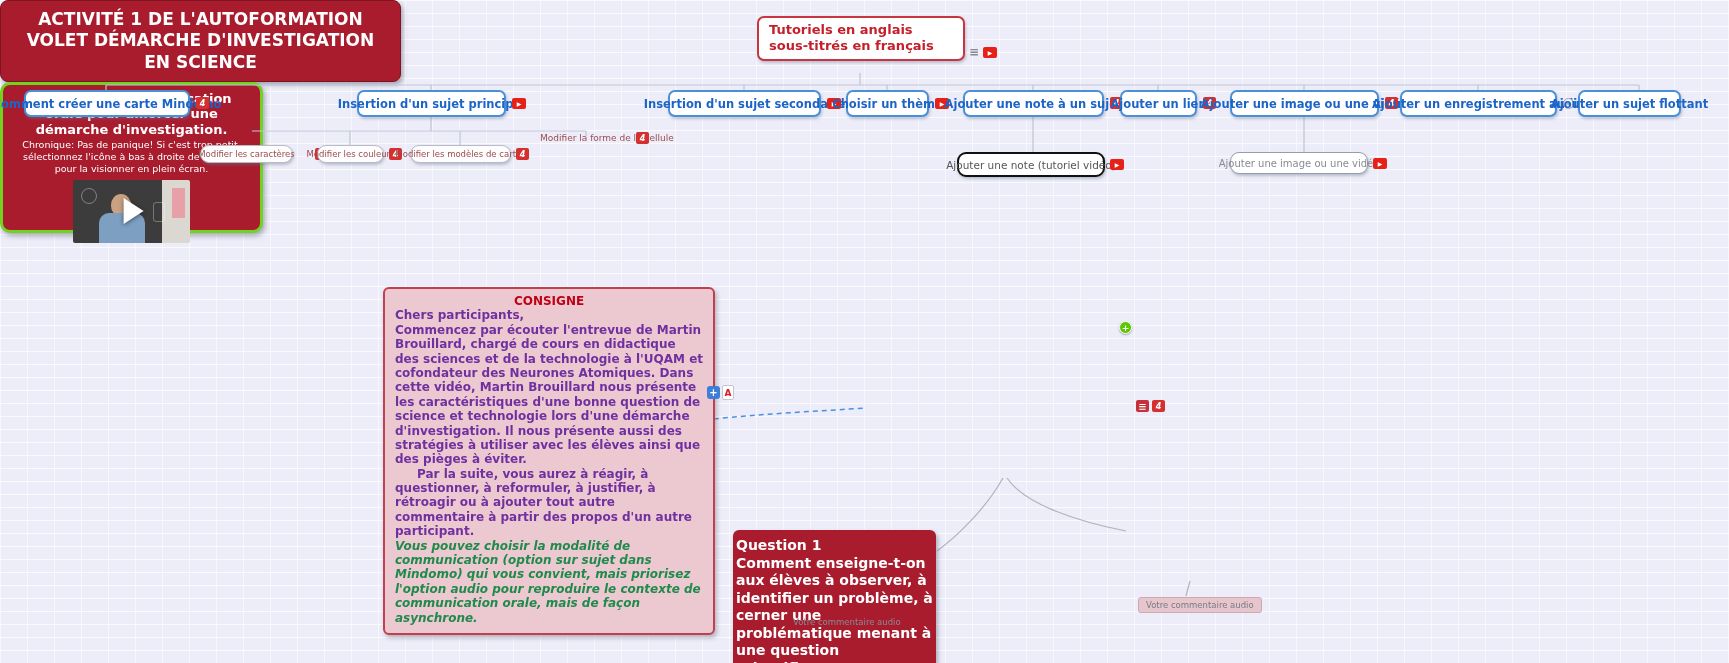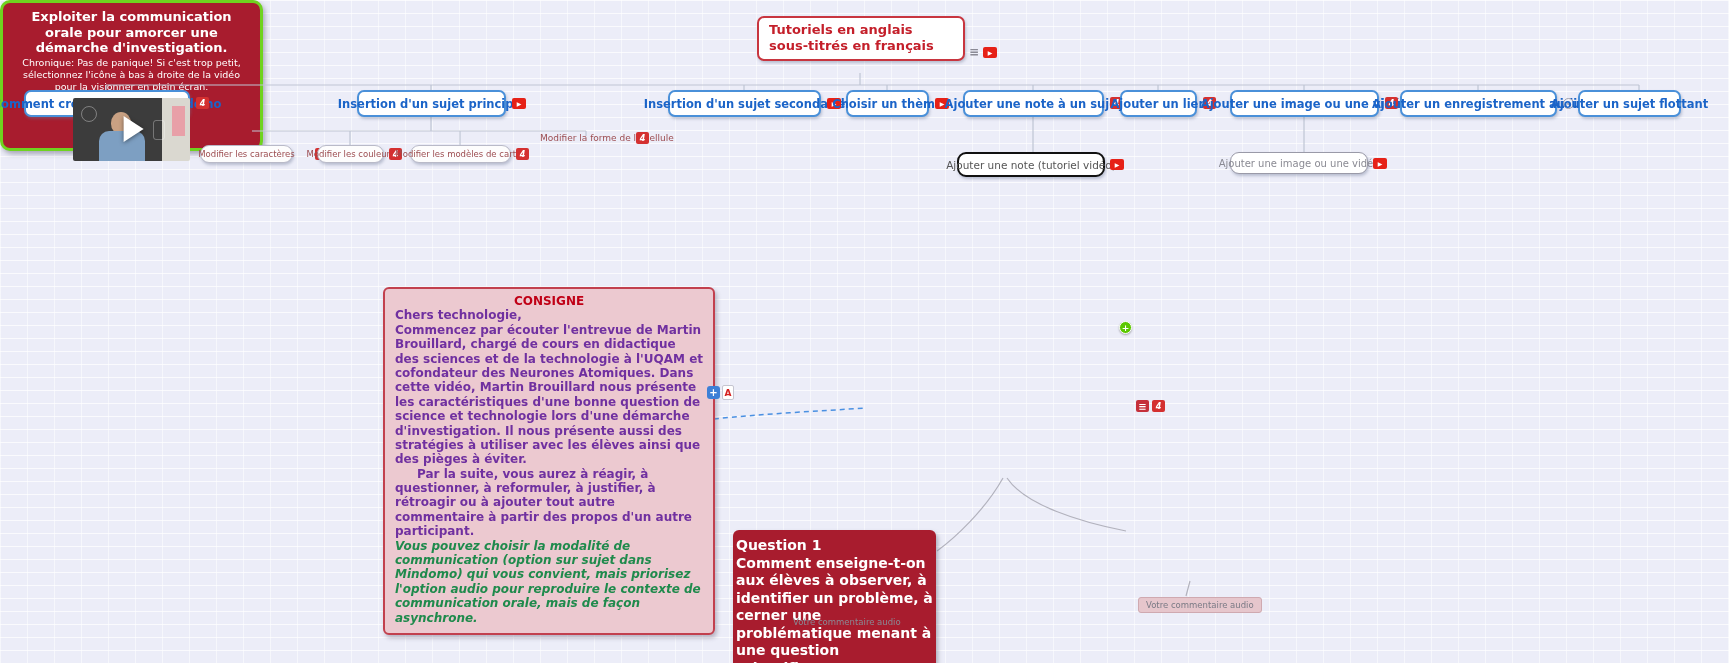--- a/index.html
+++ b/index.html
@@ -216,24 +216,27 @@
       <span>▶</span>
     </span>
 
   <div class="node image-node" style="left:1230px; top:152px; width:138px;">
       <span>Ajouter une image ou une vidéo</span>
     </div>
   <span class="icon yt-icon" style="left:1373px; top:158px;">
       <span>▶</span>
     </span>
 
+  <div class="activity-node">
+    <span>ACTIVITÉ 1 DE L'AUTOFORMATION VOLET DÉMARCHE D'INVESTIGATION EN SCIENCE</span>
+  </div>
 
   <div class="node consigne-node">
     <div class="h">CONSIGNE</div>
-    <div class="purple">Chers technologie,</div>
+    <div class="purple">Chers participants,</div>
     <div class="purple">Commencez par écouter l'entrevue de Martin Brouillard, chargé de cours en didactique des sciences et de la technologie à l'UQAM et cofondateur des Neurones Atomiques. Dans cette vidéo, Martin Brouillard nous présente les caractéristiques d'une bonne question de science et technologie lors d'une démarche d'investigation. Il nous présente aussi des stratégies à utiliser avec les élèves ainsi que des pièges à éviter.</div>
     <div class="purple indent">Par la suite, vous aurez à réagir, à questionner, à reformuler, à justifier, à rétroagir ou à ajouter tout autre commentaire à partir des propos d'un autre participant.</div>
     <div class="green">Vous pouvez choisir la modalité de communication (option sur sujet dans Mindomo) qui vous convient, mais priorisez l'option audio pour reproduire le contexte de communication orale, mais de façon asynchrone.</div>
   </div>
   <span class="icon plus-icon" style="left:707px; top:386px;">
       <span>+</span>
     </span>
   <span class="icon pdf-icon" style="left:722px; top:385px;">
       <span>A</span>
     </span>

